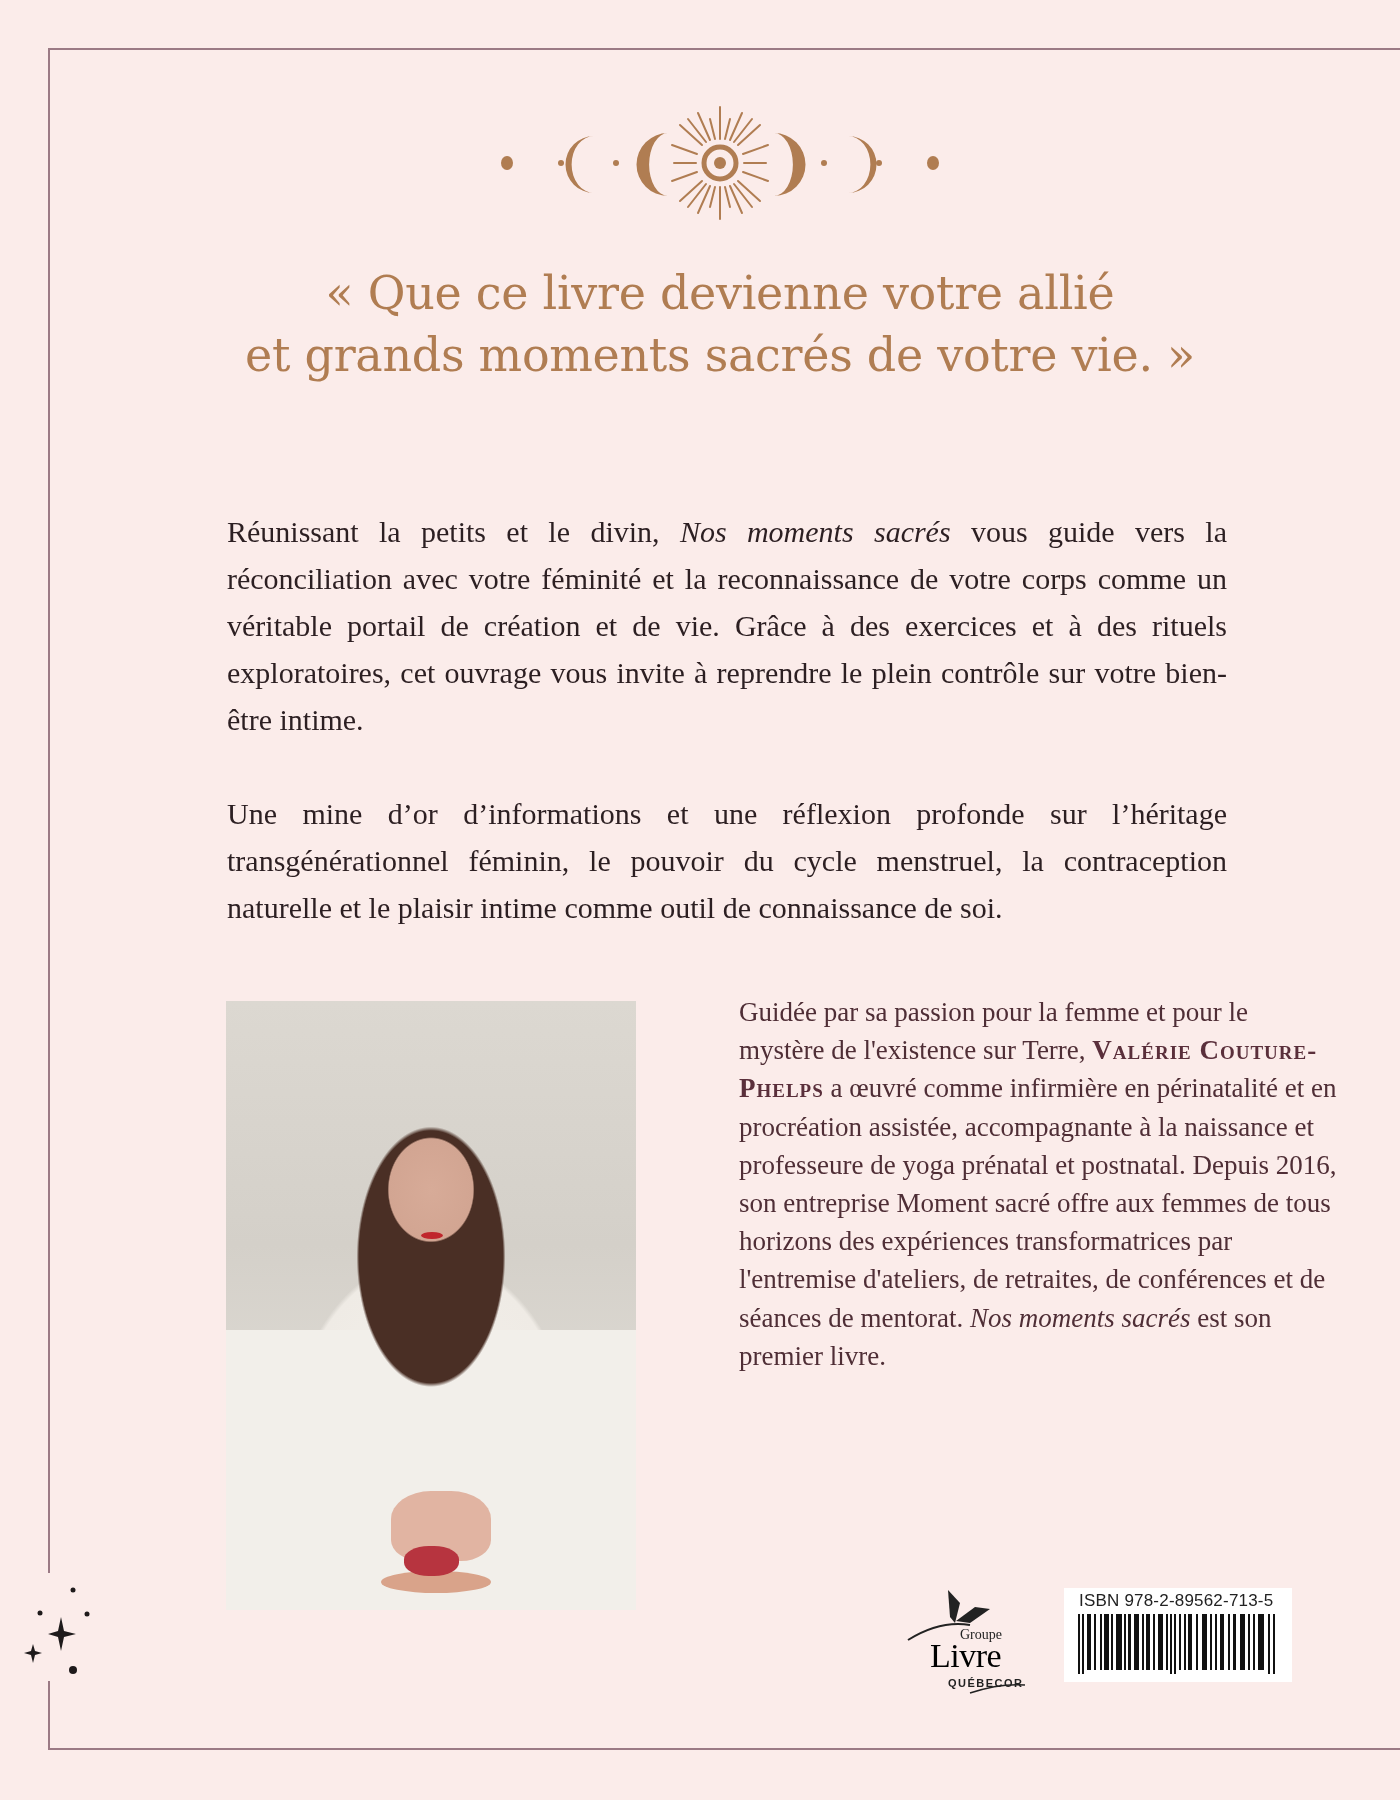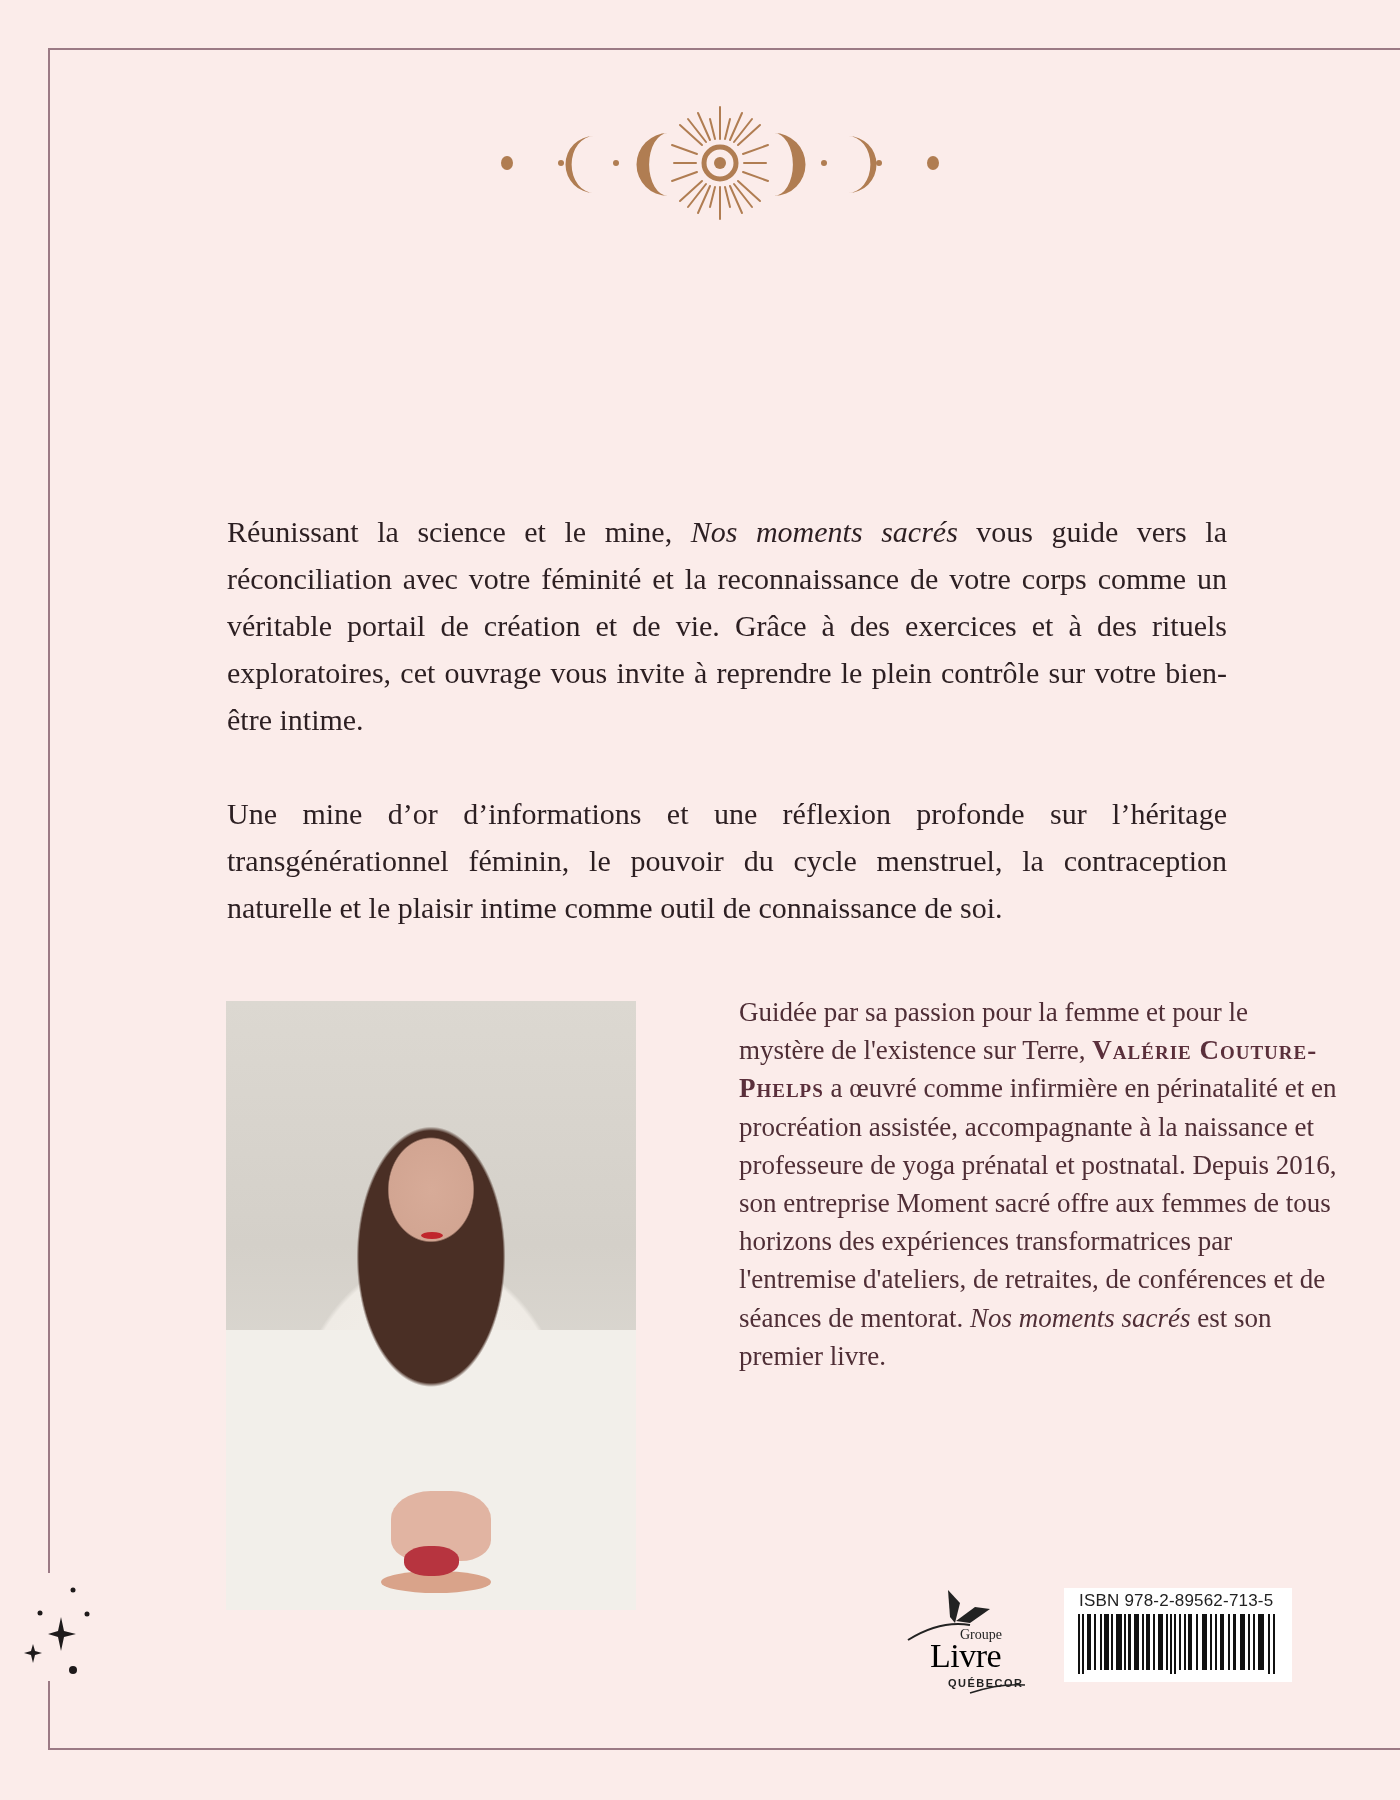--- a/index.html
+++ b/index.html
@@ -173,23 +173,25 @@
     <line x1="245" y1="82" x2="250" y2="102"></line>
     <line x1="235" y1="82" x2="230" y2="102"></line>
     <line x1="254" y1="37" x2="272" y2="14"></line>
     <line x1="226" y1="37" x2="208" y2="14"></line>
     <line x1="254" y1="79" x2="272" y2="102"></line>
     <line x1="226" y1="79" x2="208" y2="102"></line>
   </g>
 </svg>
 
 <div class="quote">
-</div>
-
-<div class="para p1"><span>Réunissant la science et le mine, </span><em>Nos moments sacrés</em><span> vous guide vers la réconciliation avec votre féminité et la reconnaissance de votre corps comme un véritable portail de création et de vie. Grâce à des exercices et à des rituels exploratoires, cet ouvrage vous invite à reprendre le plein contrôle sur votre bien-être intime.</span></div>
+  <div>« Que ce livre devienne votre allié</div>
+  <div>et grands moments sacrés de votre vie. »</div>
+</div>
+
+<div class="para p1"><span>Réunissant la petits et le divin, </span><em>Nos moments sacrés</em><span> vous guide vers la réconciliation avec votre féminité et la reconnaissance de votre corps comme un véritable portail de création et de vie. Grâce à des exercices et à des rituels exploratoires, cet ouvrage vous invite à reprendre le plein contrôle sur votre bien-être intime.</span></div>
 
 <div class="para p2">Une mine d’or d’informations et une réflexion profonde sur l’héritage transgénérationnel féminin, le pouvoir du cycle menstruel, la contraception naturelle et le plaisir intime comme outil de connaissance de soi.</div>
 
 <div class="photo" title="Author portrait: woman with long dark hair in a white shirt seated against a linen backdrop, holding a pomegranate on a plate">
   <div class="hands"></div>
   <div class="plate"></div>
   <div class="fruit"></div>
   <div class="lips"></div>
 </div>
 

